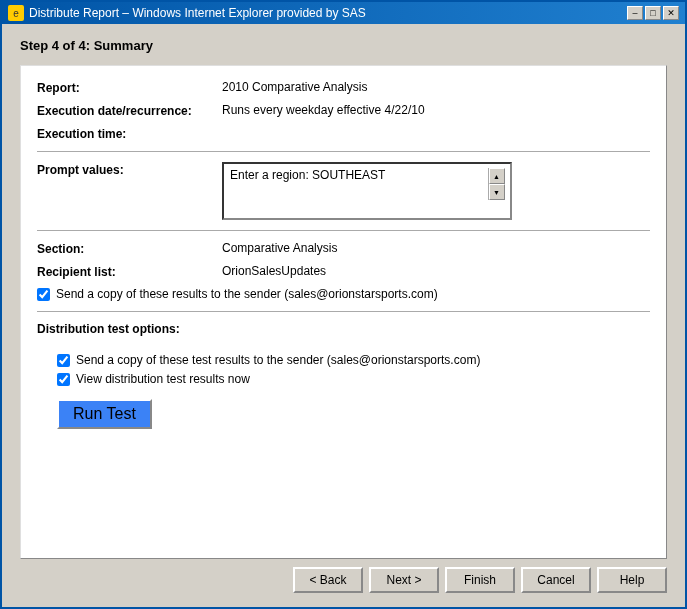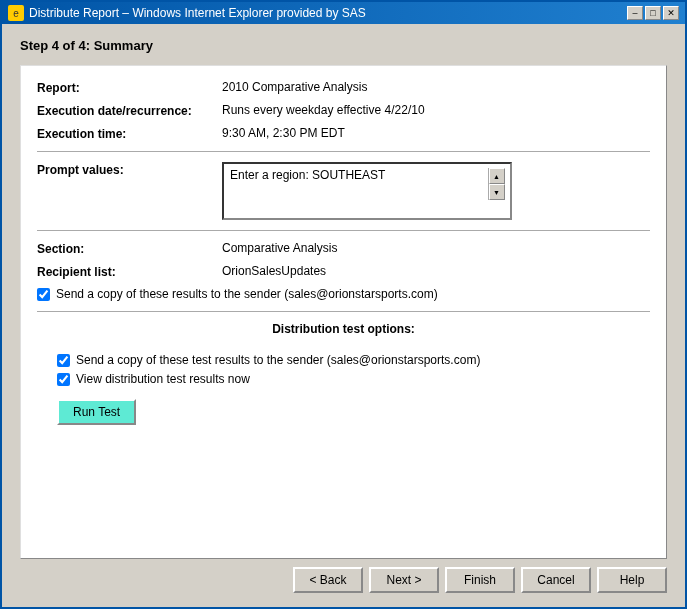--- a/index.html
+++ b/index.html
@@ -157,35 +157,34 @@
       align-items: center;
       gap: 6px;
       margin-bottom: 5px;
     }
     .checkbox-row input[type="checkbox"] {
       margin: 0;
     }
     .section-label {
       font-weight: bold;
       margin-bottom: 4px;
-      text-align: center;
     }
     .indent {
       padding-left: 20px;
       margin-top: 17px;
     }
     .run-test-btn {
       margin-top: 8px;
       padding: 4px 14px;
-      background: #5eead4;
+      background: #3b82f6;
       border: 2px solid #888;
       border-top-color: #fff;
       border-left-color: #fff;
       cursor: pointer;
-      font-size: 12px;
+      font-size: 16px;
     }
     .footer {
       padding: 8px 0 4px 0;
       display: flex;
       justify-content: flex-end;
       gap: 6px;
       flex-shrink: 0;
     }
     .footer-btn {
       padding: 4px 14px;
@@ -229,21 +228,20 @@
         <span class="form-value">2010 Comparative Analysis</span>
       </div>
 
       <div class="form-row">
         <span class="form-label">Execution date/recurrence:</span>
         <span class="form-value">Runs every weekday effective 4/22/10</span>
       </div>
 
       <div class="form-row">
         <span class="form-label">Execution time:</span>
-        <span class="form-value">9:30 AM, 2:30 PM EDT</span>
       </div>
 
       <hr class="divider">
 
       <div class="form-row">
         <span class="form-label">Prompt values:</span>
         <div class="prompt-box">
           <span class="prompt-text">Enter a region: SOUTHEAST</span>
           <div class="scrollbar">
             <div class="scrollbar-btn">▲</div>

